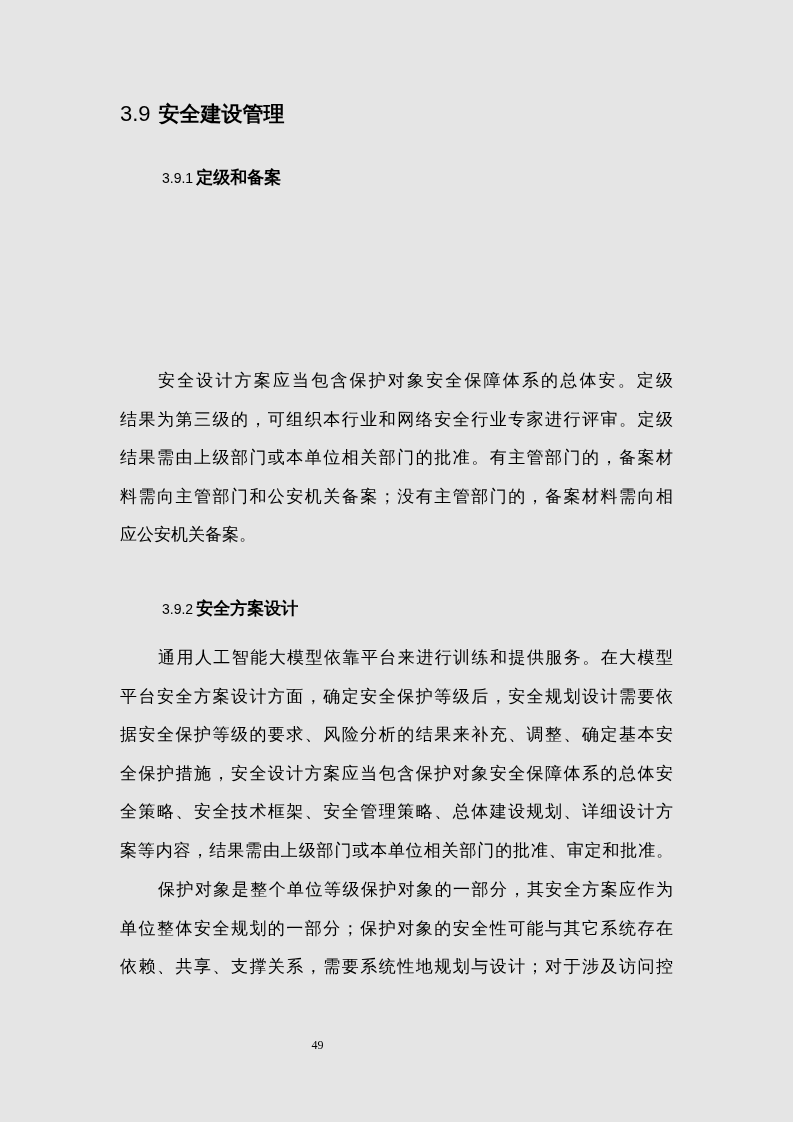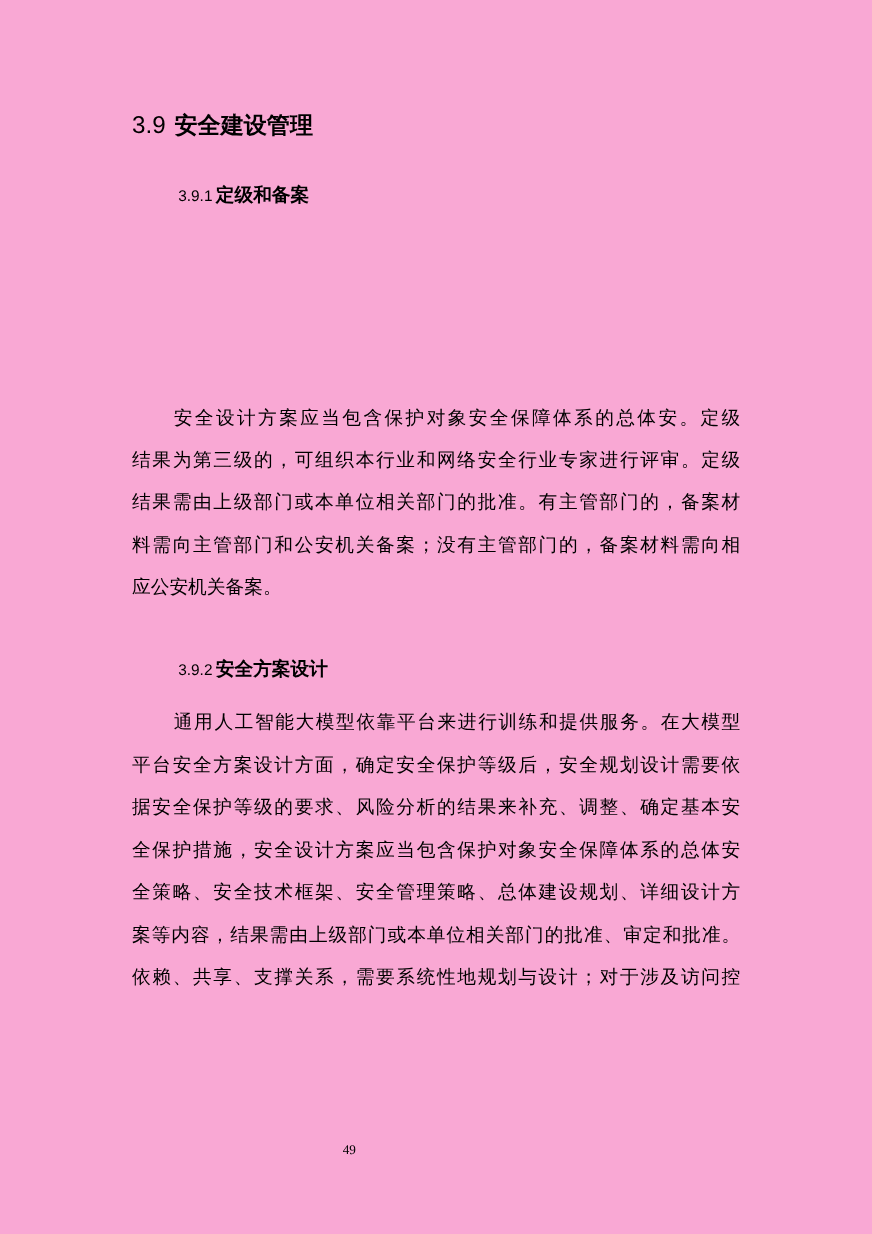--- a/index.html
+++ b/index.html
@@ -1,19 +1,19 @@
 <!DOCTYPE html>
 <html><head>
   <meta charset="utf-8">
   <style>
     html, body { margin: 0; padding: 0; background: #ffffff; }
     body { width: 793px; height: 1122px; position: relative; overflow: hidden; }
     .page {
       position: absolute; left: 0; top: 0; width: 793px; height: 1122px;
-      background: #f9a8d4; color: #000000;
+      background: #e5e5e5; color: #000000;
     }
     .h2 {
       position: absolute; left: 120px; top: 100px;
       font-family: "DejaVu Sans", sans-serif;
       font-size: 21px; font-weight: bold; letter-spacing: 0px; white-space: nowrap;
     }
     .h2 .num { font-family: "Liberation Sans", sans-serif; font-weight: normal; font-size: 22px; margin-right: 8px; }
     .h3 {
       position: absolute; left: 120px;
       font-family: "DejaVu Sans", sans-serif;
@@ -60,17 +60,19 @@
   <div class="para" style="top:638px;">
     <span class="line indent" style="letter-spacing: 0px;">通用人工智能大模型依靠平台来进行训练和提供服务。在大模型</span>
     <span class="line" style="letter-spacing: 0px;">平台安全方案设计方面，确定安全保护等级后，安全规划设计需要依</span>
     <span class="line" style="letter-spacing: 0px;">据安全保护等级的要求、风险分析的结果来补充、调整、确定基本安</span>
     <span class="line" style="letter-spacing: 0px;">全保护措施，安全设计方案应当包含保护对象安全保障体系的总体安</span>
     <span class="line" style="letter-spacing: 0px;">全策略、安全技术框架、安全管理策略、总体建设规划、详细设计方</span>
     <span class="line" style="letter-spacing: 0px;">案等内容，结果需由上级部门或本单位相关部门的批准、审定和批准。</span>
   </div>
 
   <div class="para" style="top:870px;">
+    <span class="line indent" style="letter-spacing: 0px;">保护对象是整个单位等级保护对象的一部分，其安全方案应作为</span>
+    <span class="line" style="letter-spacing: 0px;">单位整体安全规划的一部分；保护对象的安全性可能与其它系统存在</span>
     <span class="line" style="letter-spacing: 0px;">依赖、共享、支撑关系，需要系统性地规划与设计；对于涉及访问控</span>
   </div>
 
   <div class="page-number">49</div>
 </div>
 
 </body></html>

